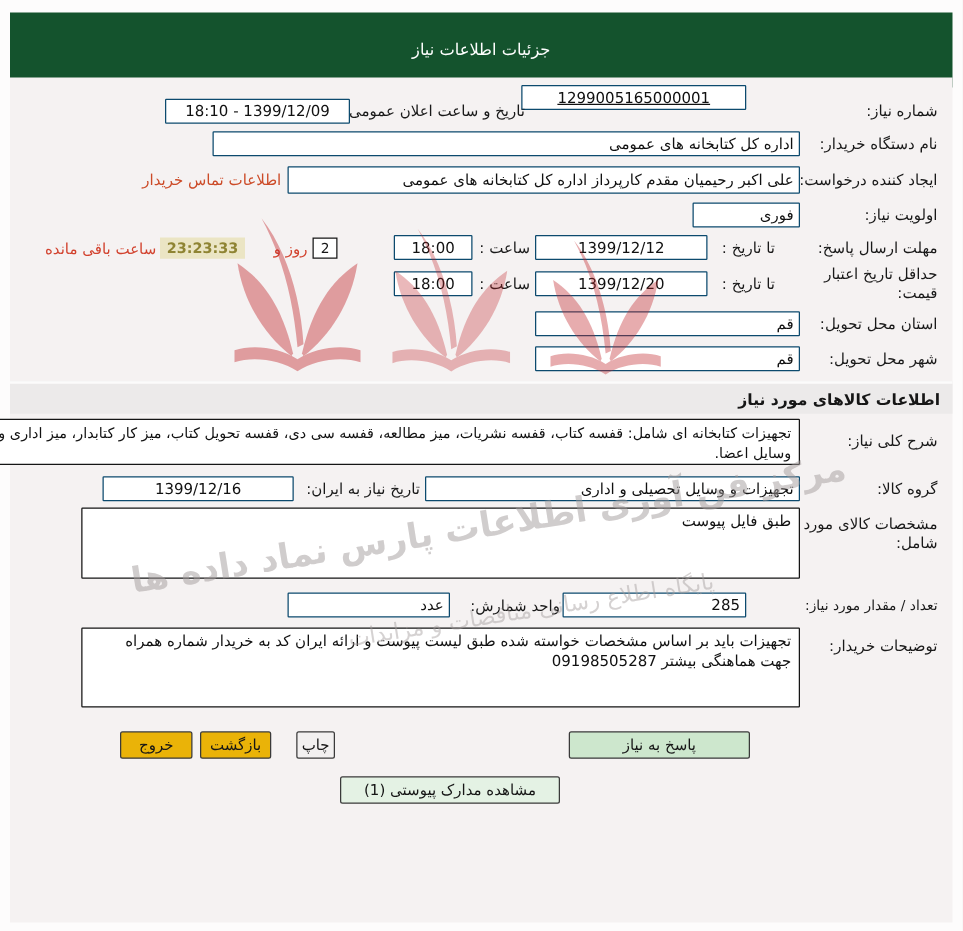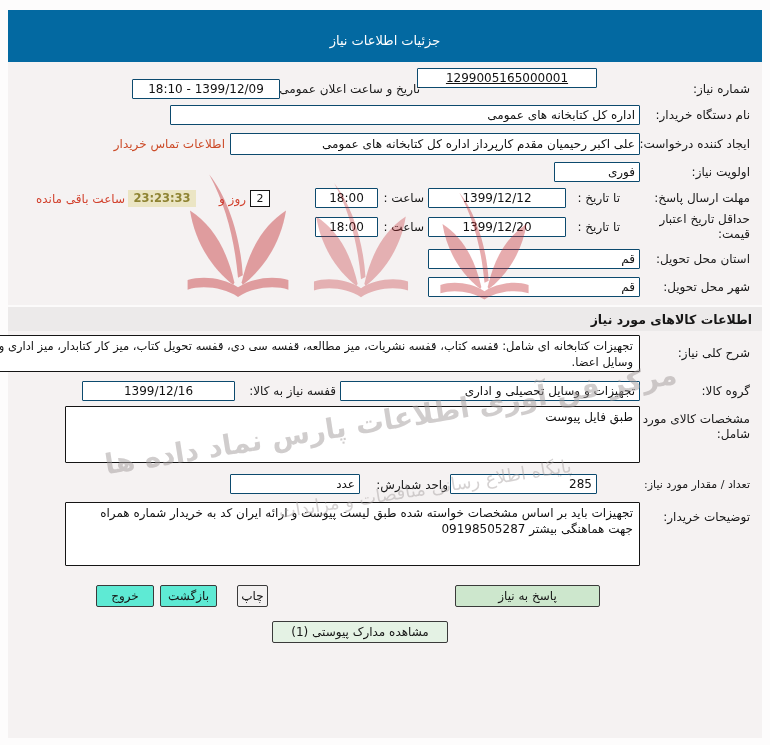--- a/index.html
+++ b/index.html
@@ -4,21 +4,21 @@
 <style>
   * { margin:0; padding:0; }
   body {
     width:770px; height:745px; position:relative; overflow:hidden;
     background:#fdfcfc; font-family:"DejaVu Sans", sans-serif; color:#161616;
   }
   input, button { font-family:inherit; }
 
   .titlebar {
     position:absolute; left:8px; top:10px; width:754px; height:60px;
-    background:#0369a1; color:#ffffff; display:flex; align-items:center;
+    background:#14532d; color:#ffffff; display:flex; align-items:center;
     justify-content:center; font-size:13px;
   }
   .panel {
     position:absolute; left:8px; top:62px; width:754px; height:676px;
     background:#f5f2f2; direction:rtl;
   }
   .lbl { position:absolute; font-size:12px; color:#191919; white-space:nowrap; }
   .lbl.wrap { white-space:normal; line-height:15px; }
   .lbl.small { font-size:11px; }
   .inp {
@@ -53,21 +53,21 @@
     padding-right:10px; box-sizing:border-box;
   }
   .btn {
     position:absolute; box-sizing:border-box; height:22px;
     border:1px solid #3a3a3a; border-radius:2px; font-size:12px;
     cursor:pointer; text-align:center; color:#161616;
   }
   .btn.green  { background:#cde7cd; }
   .btn.lgreen { background:#e4f2e4;margin-top:36px; }
   .btn.plain  { background:#f2f0f0; }
-  .btn.pink   { background:#5eead4;font-family:Liberation Serif, serif; }
+  .btn.pink   { background:#eab308; }
 
   .wm { position:absolute; left:0; top:0; width:770px; height:745px; pointer-events:none; z-index:30; }
   .wm-logo { position:absolute; color:#c1272d; opacity:0.42; }
   .wm-brand {
     position:absolute; font-size:26px; font-weight:bold; color:#9f9a9a;
     opacity:0.75; letter-spacing:1px;
   }
   .wm-fa1 {
     position:absolute; font-size:28px; font-weight:bold; color:#a39c9c;
     opacity:0.5; transform:rotate(-9deg); text-align:center; direction:rtl; white-space:nowrap;
@@ -123,21 +123,21 @@
   <span class="lbl" style="right:12px; top:218px;">شهر محل تحویل:</span>
   <input class="inp r" style="right: 122px; top: 215px; width: 212px;" readonly="" value="قم">
 
   <div class="sechdr">اطلاعات کالاهای مورد نیاز</div>
 
   <span class="lbl" style="right:12px; top:284px;">شرح کلی نیاز:</span>
   <div class="box" style="right:122px; top:273px; width:685px; height:37px;">تجهیزات کتابخانه ای شامل: قفسه کتاب، قفسه نشریات، میز مطالعه، قفسه سی دی، قفسه تحویل کتاب، میز کار کتابدار، میز اداری و کمد وسایل اعضا.</div>
 
   <span class="lbl" style="right:12px; top:322px;">گروه کالا:</span>
   <input class="inp r" style="right: 122px; top: 319px; width: 300px;" readonly="" value="تجهیزات و وسایل تحصیلی و اداری">
-  <span class="lbl" style="right:426px; top:322px;">قفسه نیاز به کالا:</span>
+  <span class="lbl" style="right:426px; top:322px;">تاریخ نیاز به ایران:</span>
   <input class="inp c" style="right: 527px; top: 319px; width: 153px;" dir="ltr" readonly="" value="1399/12/16">
 
   <span class="lbl wrap" style="right:12px; top:350px; width:112px;">مشخصات کالای مورد شامل:</span>
   <div class="box" style="right:122px; top:344px; width:575px; height:57px; font-size:12px;">طبق فایل پیوست</div>
 
   <span class="lbl small" style="right:12px; top:416px;">تعداد / مقدار مورد نیاز:</span>
   <input class="inp r" style="right: 165px; top: 412px; width: 147px;" readonly="" value="285">
   <span class="lbl" style="right:314px; top:416px;">واحد شمارش:</span>
   <input class="inp r" style="right: 402px; top: 412px; width: 130px;" readonly="" value="عدد">
 

